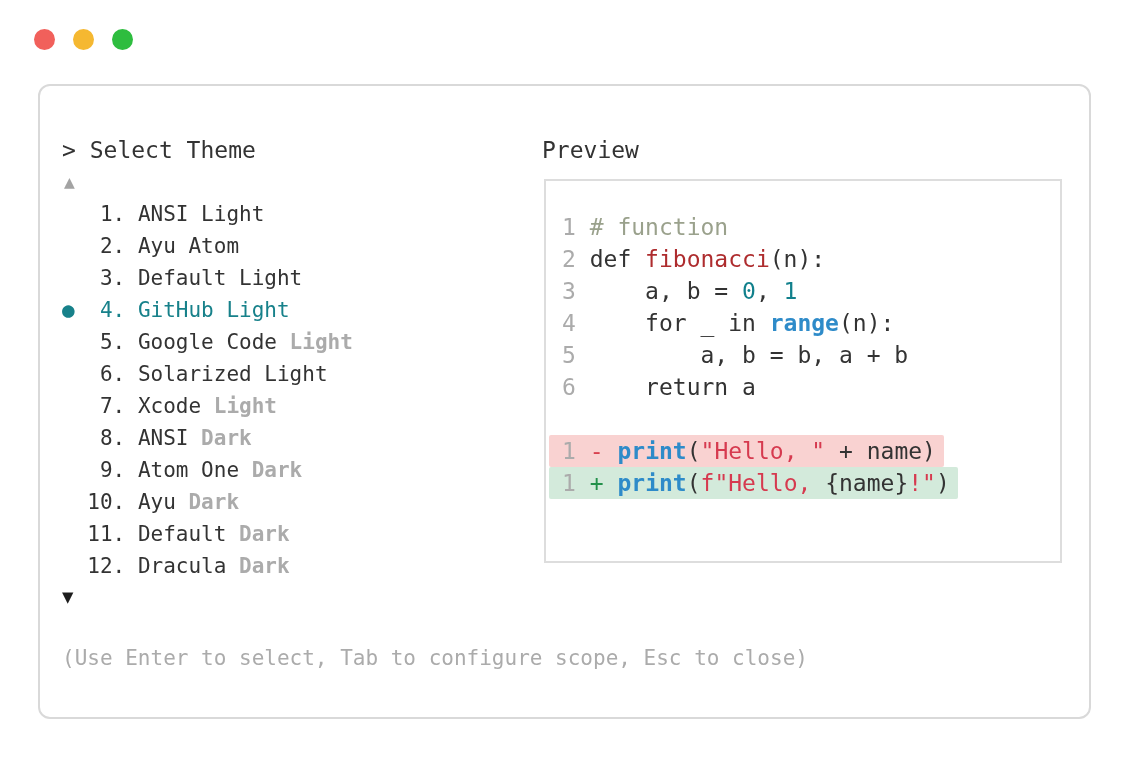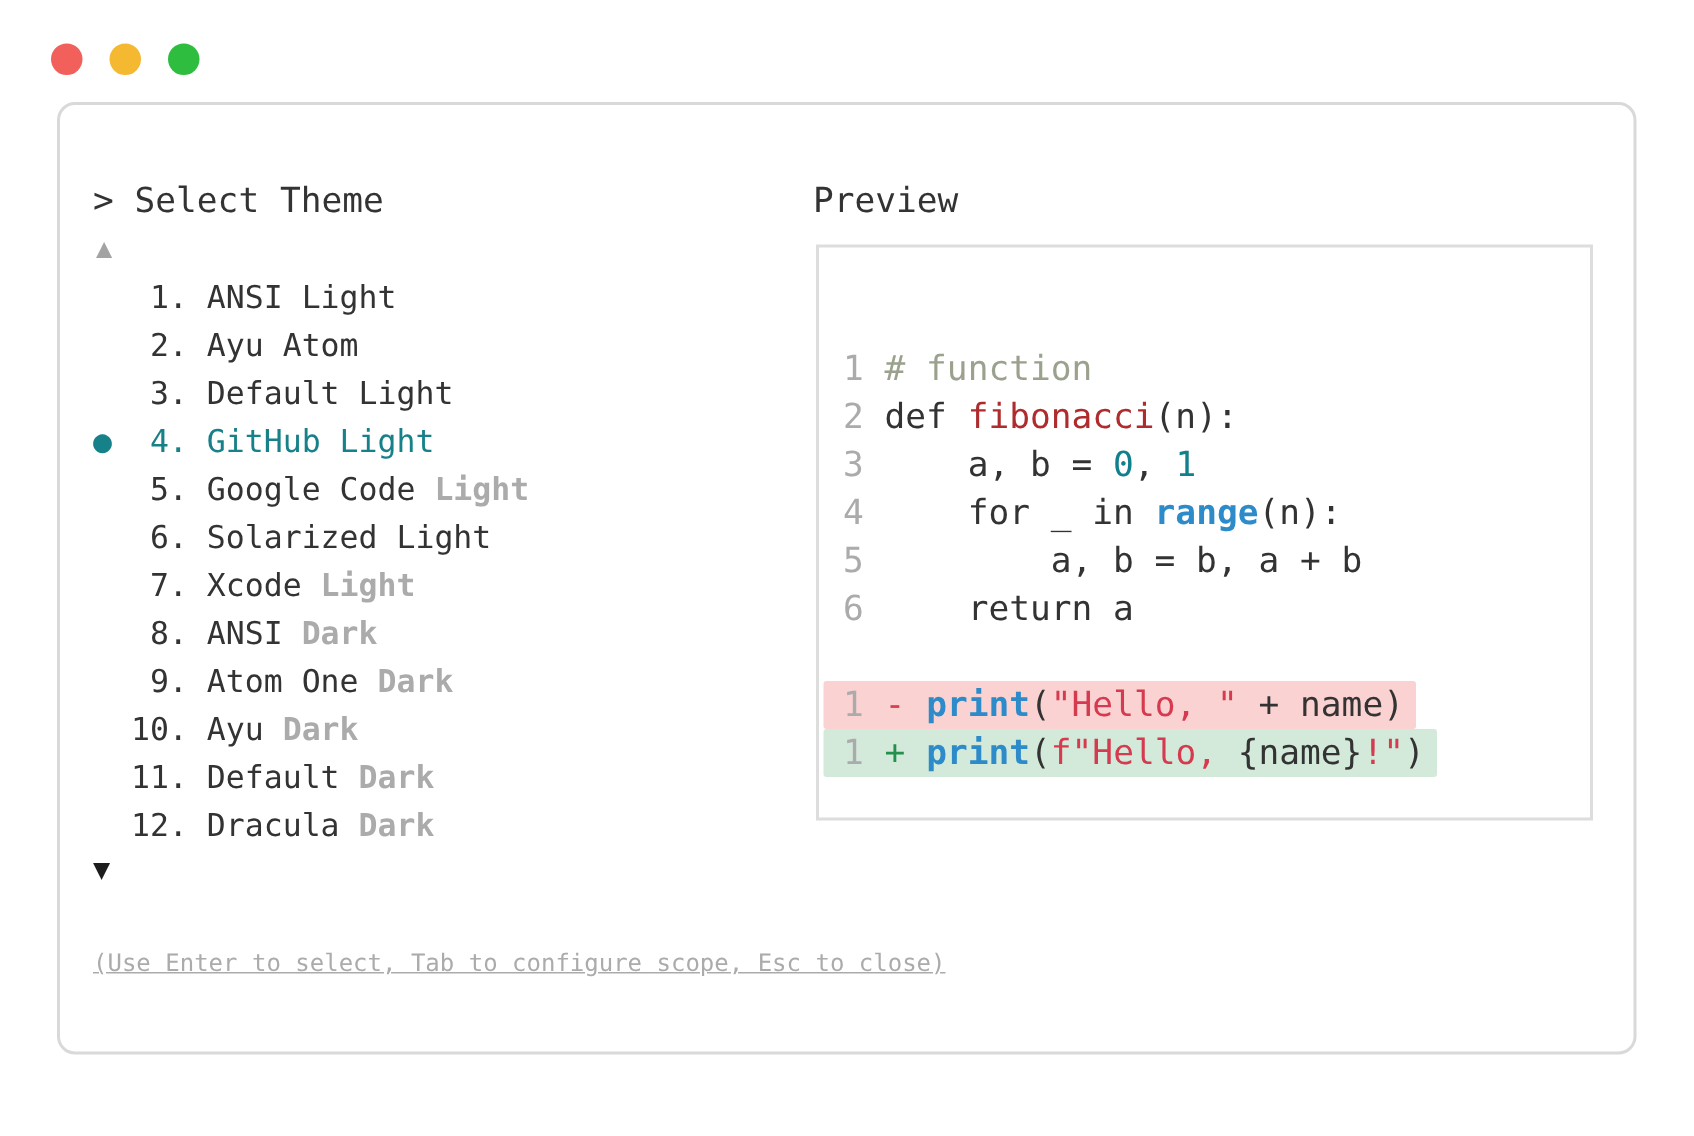--- a/index.html
+++ b/index.html
@@ -13,21 +13,21 @@
   html,body{margin:0;padding:0;}
   body{
     width:1129px;height:757px;background:#ffffff;overflow:hidden;position:relative;
     font-family:"DejaVu Sans Mono","Liberation Mono",monospace;
     color:var(--text-dark);
   }
   .window-controls{position:absolute;left:34px;top:29px;display:flex;gap:18px;}
   .tl{width:21px;height:21px;border-radius:50%;display:inline-block;}
 
   .panel{
-    position:absolute;left:38px;top:68px;width:1053px;height:635px;
+    position:absolute;left:38px;top:84px;width:1053px;height:635px;
     border:2px solid var(--panel-border);border-radius:12px;background:#ffffff;
   }
   .title{
     position:absolute;left:22px;top:48px;height:32px;line-height:32px;
     font-size:23px;color:var(--text-dark);white-space:pre;
   }
   .preview-label{
     position:absolute;left:502px;top:48px;height:32px;line-height:32px;
     font-size:23px;color:var(--text-dark);white-space:pre;
   }
@@ -38,40 +38,40 @@
   .theme-list{position:absolute;left:22px;top:112px;}
   .trow{height:32px;line-height:32px;font-size:21px;white-space:pre;}
   .trow .num,.trow .lbl{color:var(--text-dark);}
   .trow .marker{color:var(--accent);}
   .trow .dim{color:var(--text-gray);font-weight:bold;}
   .trow.sel .num,.trow.sel .lbl,.trow.sel .marker{color:var(--accent);}
 
   .preview-pane{
     position:absolute;left:504px;top:93px;width:518px;height:384px;
     border:2px solid var(--box-border);background:#ffffff;
-    padding-top:65px;
+    padding-top:30px;
   }
   .code-line{height:32px;line-height:32px;font-size:23px;white-space:pre;padding-left:16px;}
   .code-line.has-hl{padding-left:3px;}
   .hl{display:inline-block;height:32px;padding:0 8px 0 13px;border-radius:2px;}
   .hl.removed{background:var(--removed-bg);}
   .hl.added{background:var(--added-bg);}
   .ln{color:var(--text-gray);}
   .tok-plain{color:var(--text-dark);}
   .tok-comment{color:var(--comment);}
   .tok-func{color:var(--func-name);}
   .tok-num{color:var(--number-literal);}
   .tok-call{color:var(--call-name);font-weight:bold;}
   .tok-string{color:var(--string);}
   .tok-minus{color:var(--diff-minus);}
   .tok-plus{color:var(--diff-plus);}
 
   .help{
     position:absolute;left:22px;top:556px;height:32px;line-height:32px;
-    font-size:16px;color:var(--text-gray);white-space:pre;text-decoration:underline;
+    font-size:21px;color:var(--text-gray);white-space:pre;
   }
 </style>
 </head>
 <body>
 
 <div class="window-controls">
     <span class="tl" style="background: rgb(241, 96, 91);"></span>
     <span class="tl" style="background: rgb(245, 184, 49);"></span>
     <span class="tl" style="background: rgb(46, 189, 63);"></span>
   </div>

